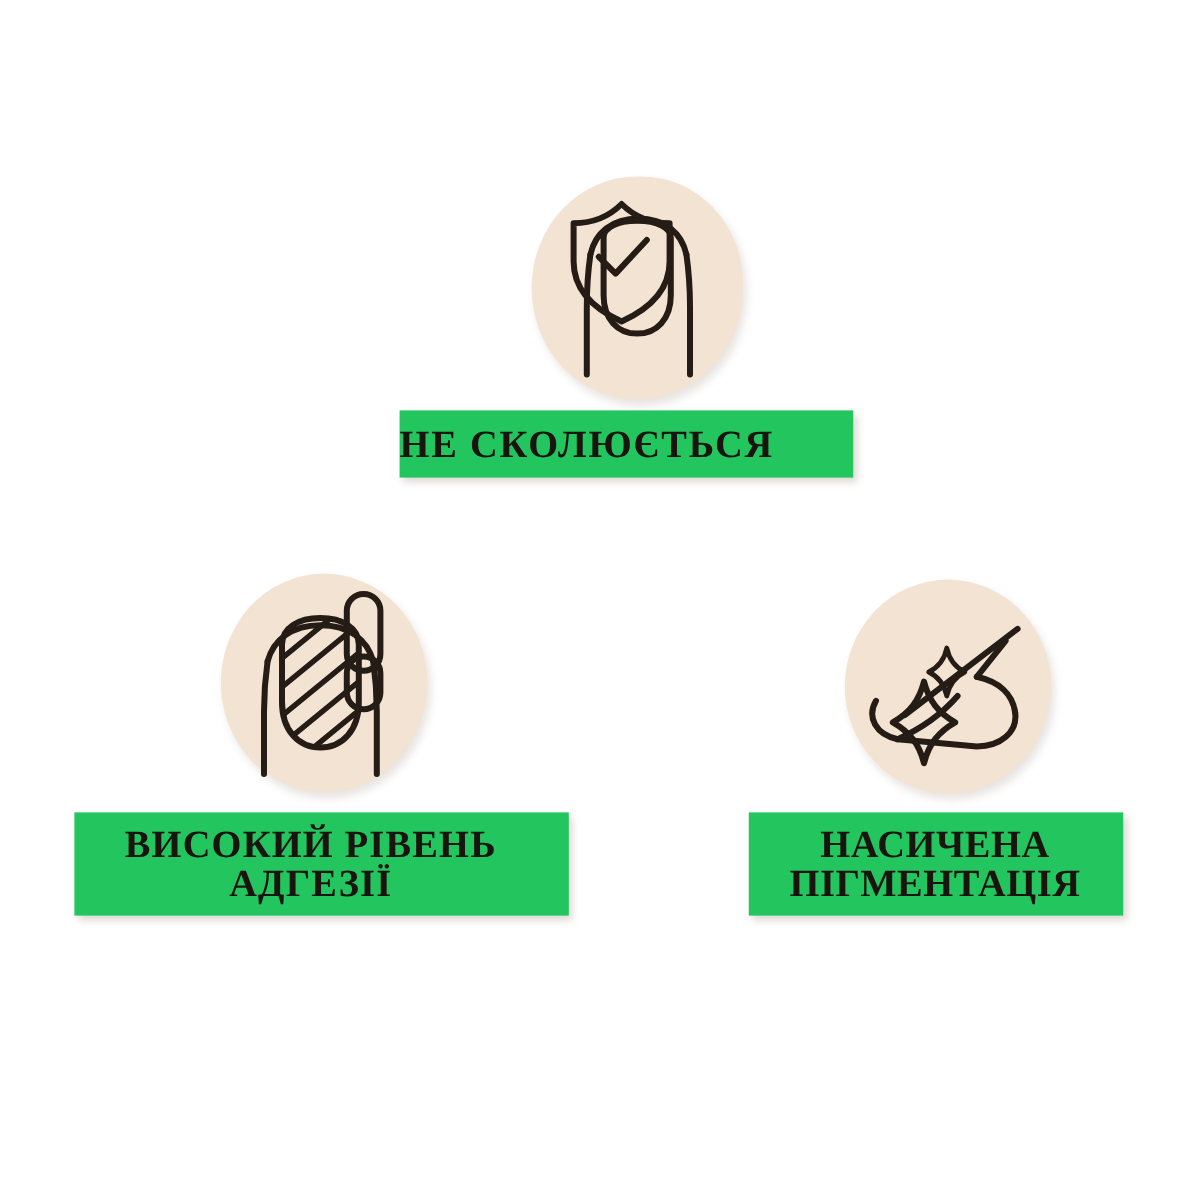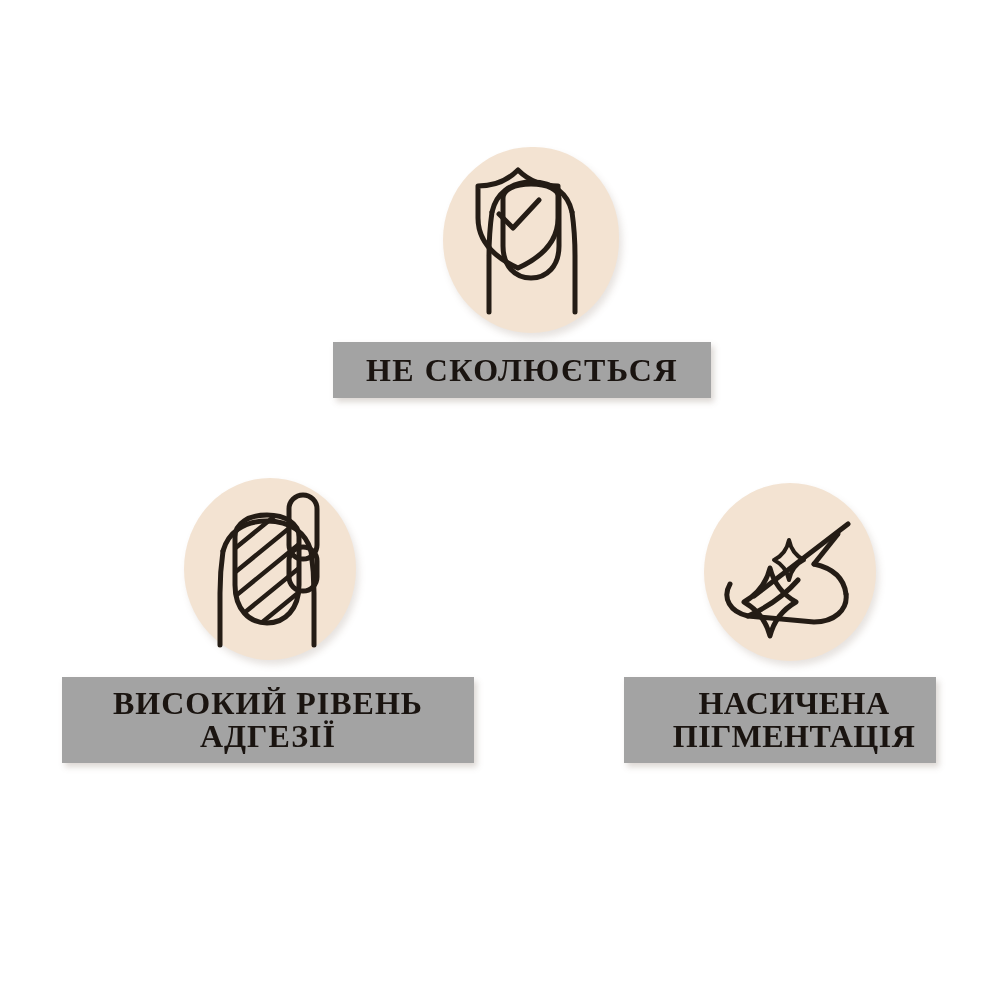--- a/index.html
+++ b/index.html
@@ -40,25 +40,24 @@
     justify-content: center;
   }
 
   .icon-circle svg {
     display: block;
     overflow: visible;
   }
 
   .label-bar {
     position: absolute;
-    background: #a3a3a3;
+    background: #22c55e;
     box-shadow: 3px 4px 6px rgba(120, 100, 85, 0.25);
     display: flex;
     align-items: center;
-    justify-content: center;
     text-align: center;
     box-sizing: border-box;
   }
 
   .label-bar .label-text {
     color: #1a1410;
     font-weight: bold;
     letter-spacing: 0.5px;
     line-height: 1.02;
     white-space: pre-line;
@@ -94,20 +93,21 @@
   #feature-high-adhesion .label-bar {
     left: 62px;
     top: 677px;
     width: 412px;
     height: 86px;
     padding: 0 8px;
   }
   #feature-high-adhesion .label-text {
     font-size: 32px;
     letter-spacing: 1px;
+    margin-left: 34px;
   }
 
   
   #feature-rich-pigmentation .icon-circle {
     left: 704px;
     top: 483px;
     width: 172px;
     height: 178px;
   }
   #feature-rich-pigmentation .label-bar {

